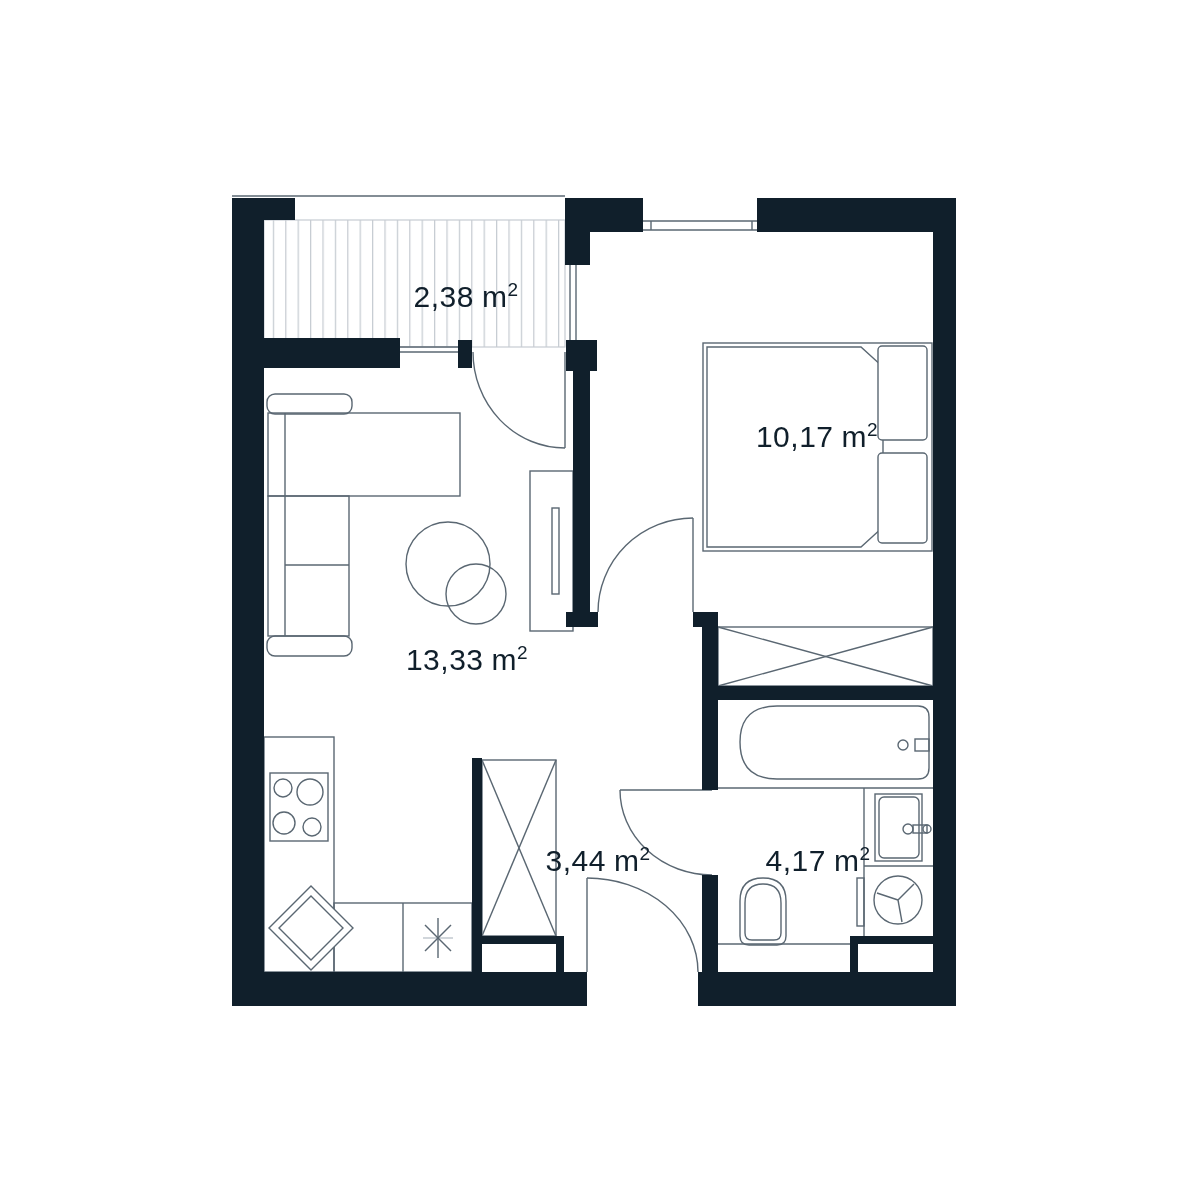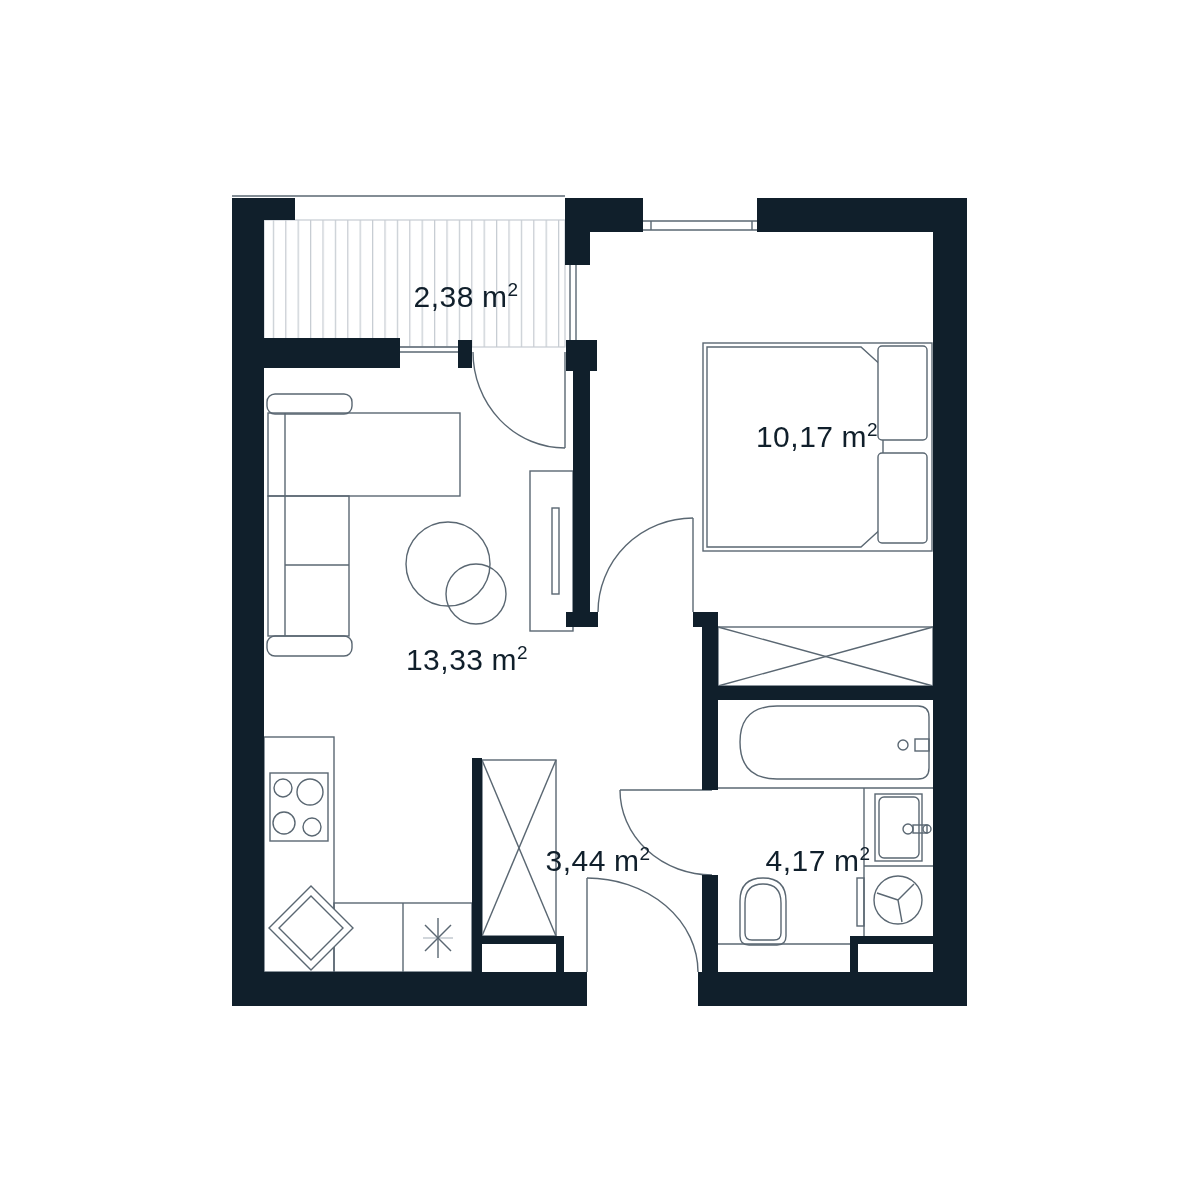--- a/index.html
+++ b/index.html
@@ -1,19 +1,19 @@
 <!DOCTYPE html>
 <html style="--wall: #101f2b; --line: #5a6772; --hatch: #c6ccd2; --bg: #ffffff; --text: #101f2b;"><head>
 <meta charset="utf-8">
 <style>
   :root{
     --wall:#101f2b; --line:#5a6772; --hatch:#c6ccd2; --bg:#ffffff; --text:#101f2b;
   }
   html,body{margin:0;padding:0;background:var(--bg);}
-  .stage{position:relative;width:1200px;height:1200px;background:var(--bg);overflow:hidden;}
+  .stage{position:relative;width:956px;height:1200px;background:var(--bg);overflow:hidden;}
   svg{display:block;}
   .wall{fill:var(--wall);stroke:none;}
   .ln{fill:none;stroke:var(--line);stroke-width:1.4;}
   .lnw{fill:#fff;stroke:var(--line);stroke-width:1.4;}
   .lnl{fill:none;stroke:var(--hatch);stroke-width:1.6;}
   .hatchrect{stroke:var(--hatch);stroke-width:1.2;}
   .lbl{fill:var(--text);font-family:"Liberation Sans",sans-serif;font-size:30px;text-anchor:middle;letter-spacing:0.5px;}
   .sup{font-size:19px;}
 </style>
 </head>

